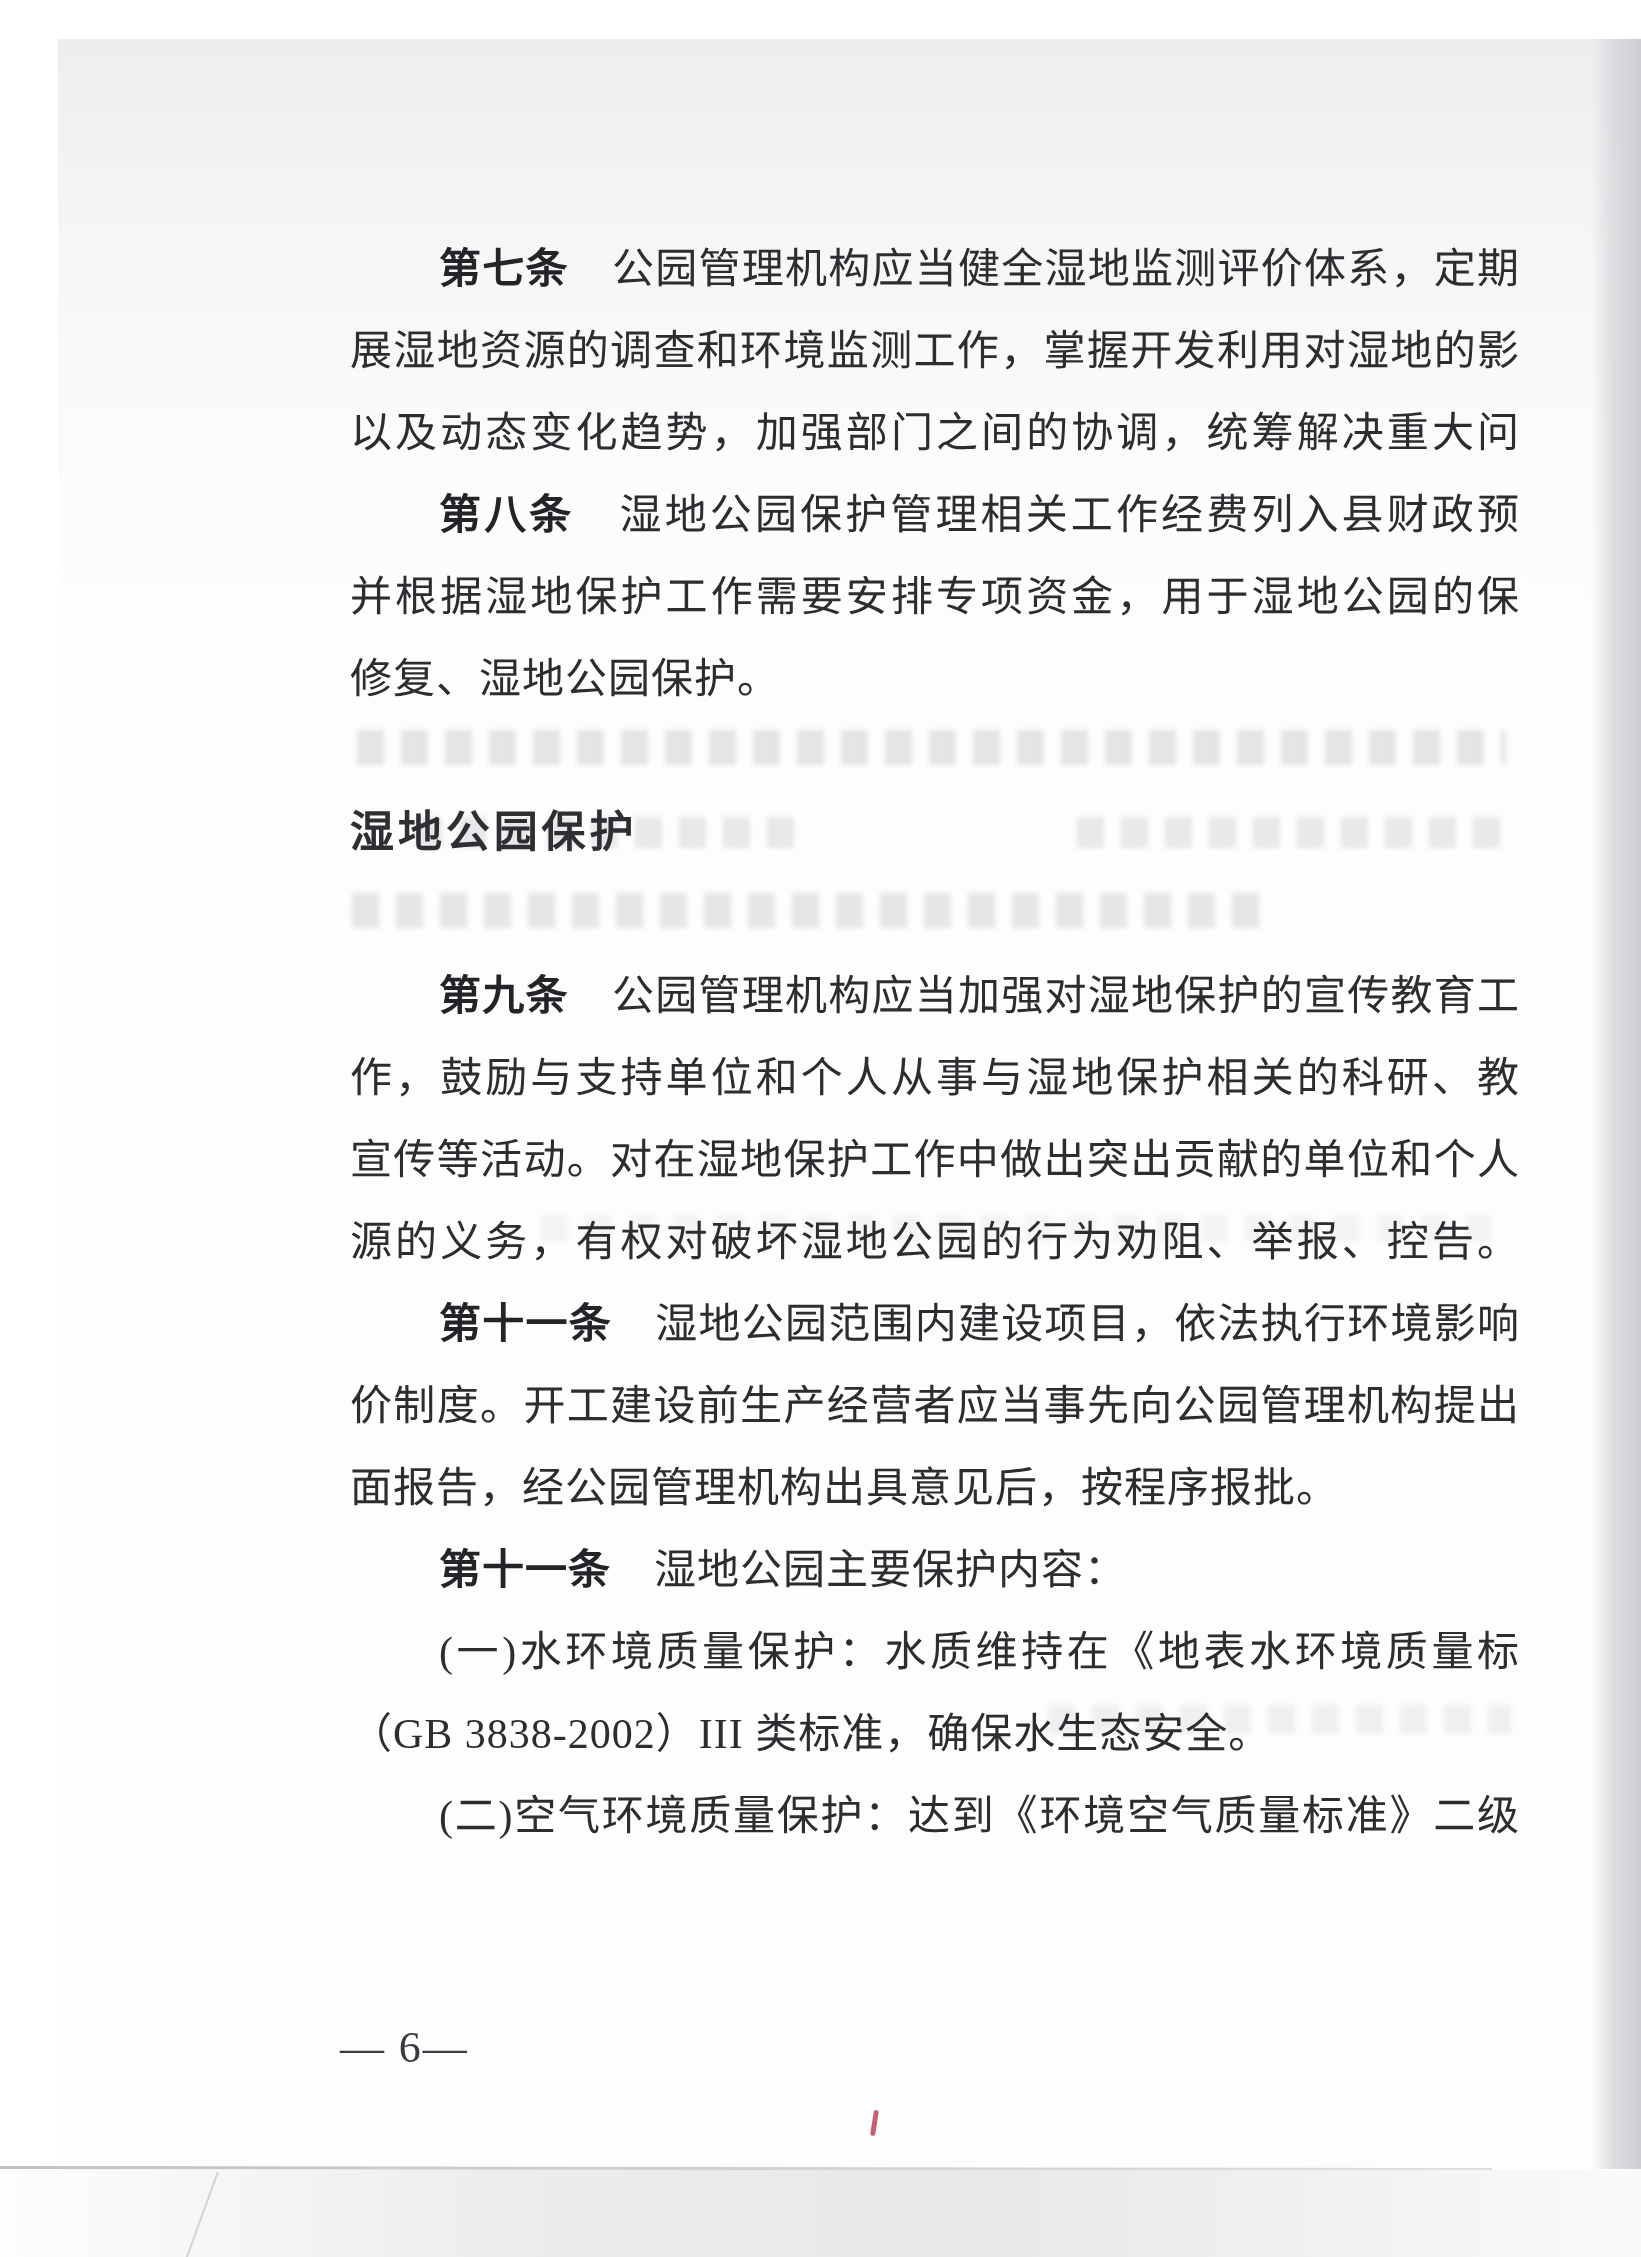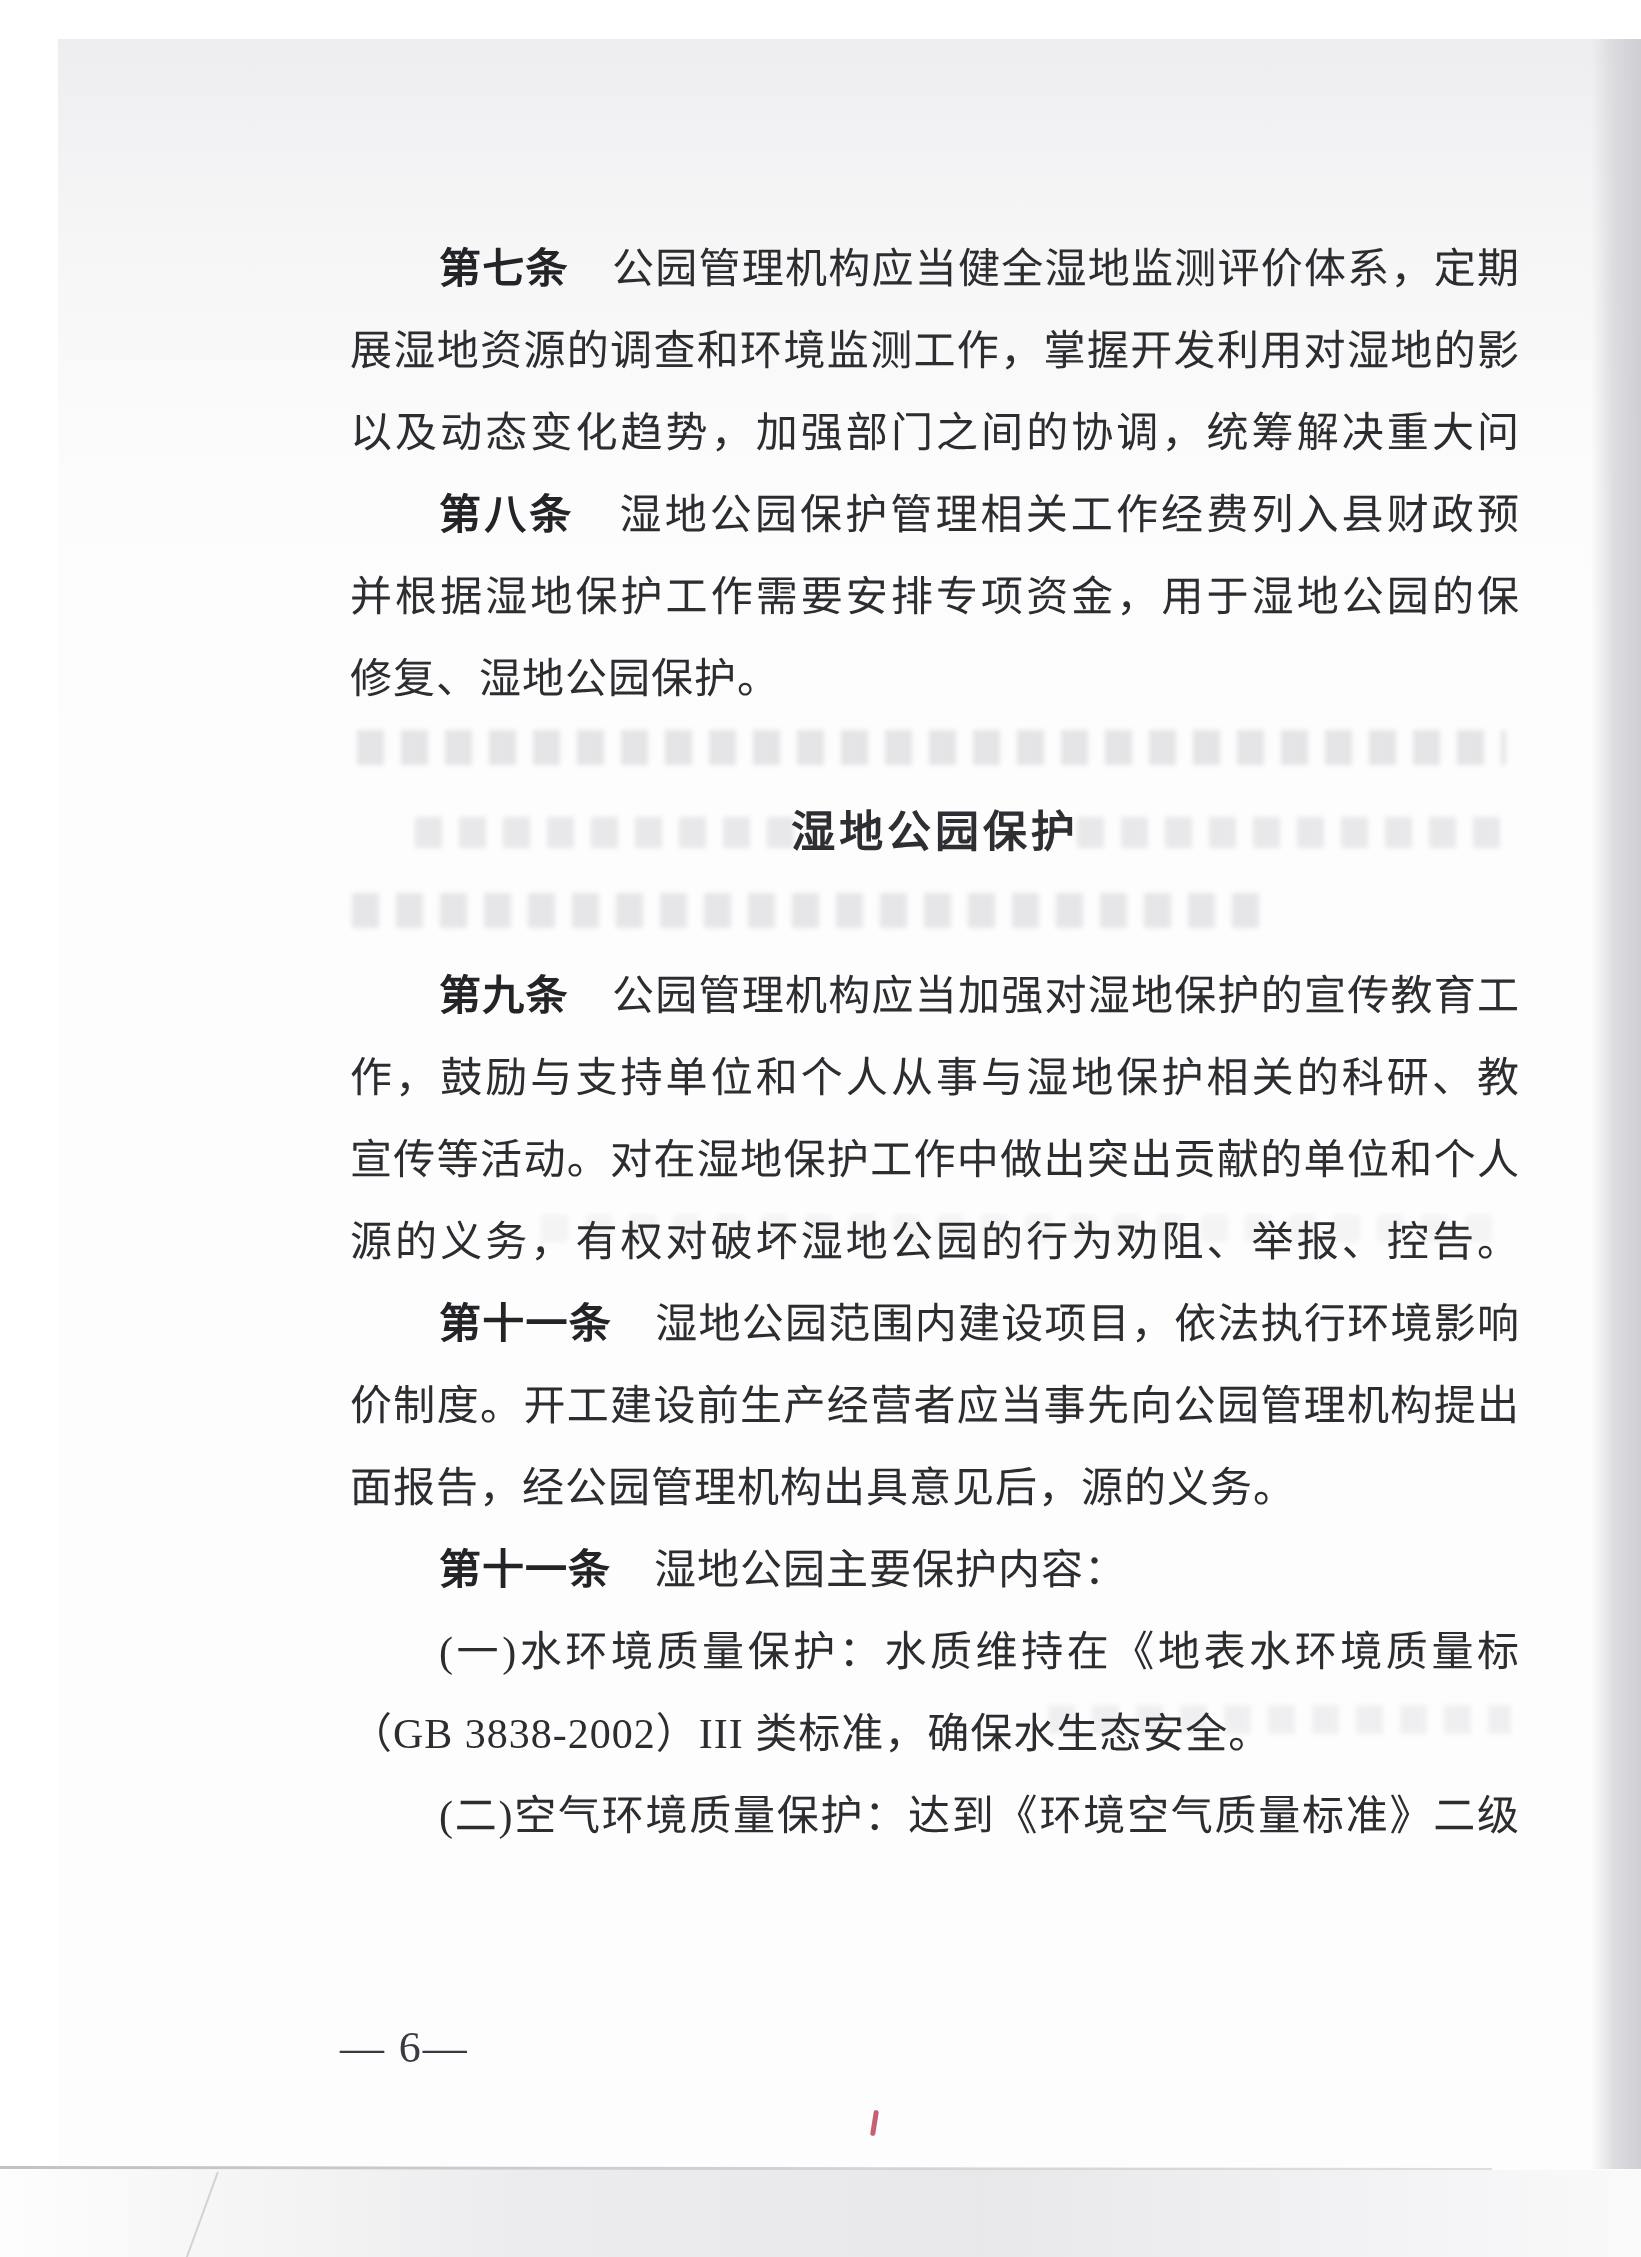--- a/index.html
+++ b/index.html
@@ -110,21 +110,20 @@
     text-align: justify;
     text-align-last: justify;
   }
   .i {
     text-indent: 89px;
   }
   .heading {
     height: 82px;
     line-height: 82px;
     margin: 72px 0 81px 0;
-    text-align: center;
     font-weight: 700;
     font-size: 44px;
     letter-spacing: 3.9px;
     color: #2e2e33;
   }
   .footer {
     position: absolute;
     left: 340px;
     top: 2022px;
     font-size: 44px;
@@ -159,21 +158,21 @@
     <div class="line"><span>修复、湿地公园保护。</span></div>
 
     <div class="heading">湿地公园保护</div>
 
     <div class="line i j"><span class="bold">第九条</span><span>　公园管理机构应当加强对湿地保护的宣传教育工</span></div>
     <div class="line j"><span>作，鼓励与支持单位和个人从事与湿地保护相关的科研、教育、</span></div>
     <div class="line j"><span>宣传等活动。对在湿地保护工作中做出突出贡献的单位和个人给</span></div>
     <div class="line j"><span>源的义务，有权对破坏湿地公园的行为劝阻、举报、控告。</span></div>
     <div class="line i j"><span class="bold">第十一条</span><span>　湿地公园范围内建设项目，依法执行环境影响评</span></div>
     <div class="line j"><span>价制度。开工建设前生产经营者应当事先向公园管理机构提出书</span></div>
-    <div class="line"><span>面报告，经公园管理机构出具意见后，源的义务。</span></div>
+    <div class="line"><span>面报告，经公园管理机构出具意见后，按程序报批。</span></div>
     <div class="line i"><span class="bold">第十一条</span><span>　湿地公园主要保护内容：</span></div>
     <div class="line i j"><span>(一)水环境质量保护：水质维持在《地表水环境质量标准》</span></div>
     <div class="line"><span>（GB 3838-2002）III 类标准，确保水生态安全。</span></div>
     <div class="line i j"><span>(二)空气环境质量保护：达到《环境空气质量标准》二级标</span></div>
 
   </div>
 
   <div class="footer">— 6—</div>
 
   <div class="page-bottom-line"></div>

